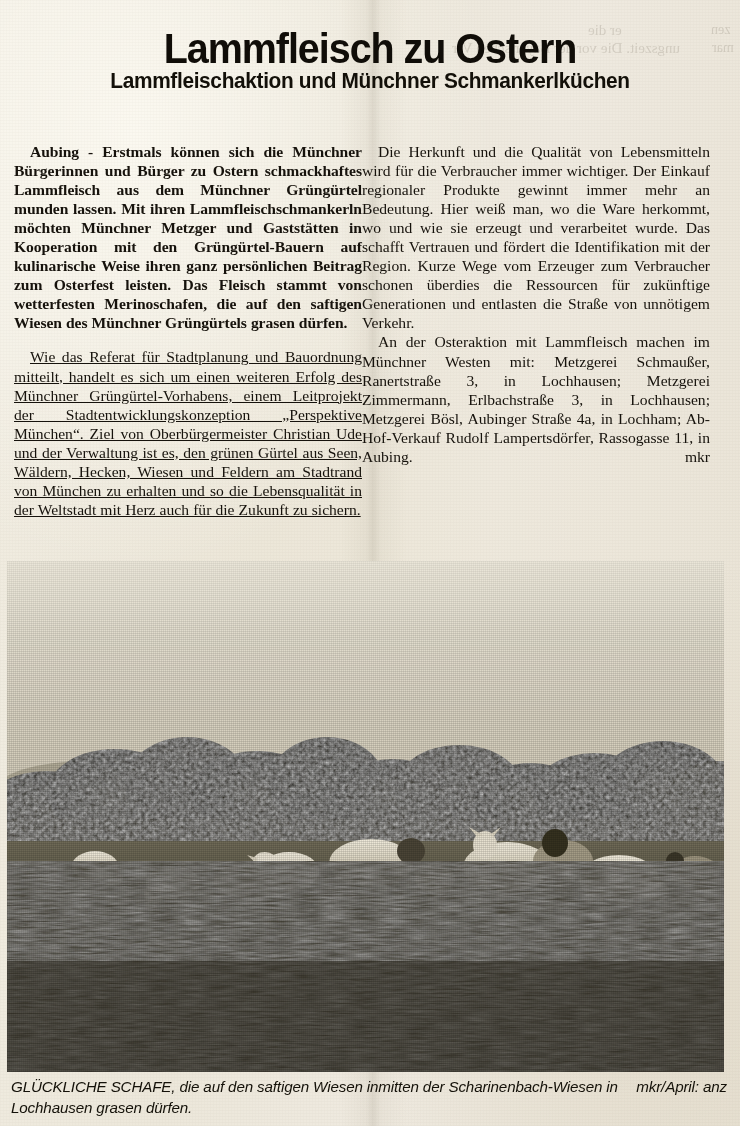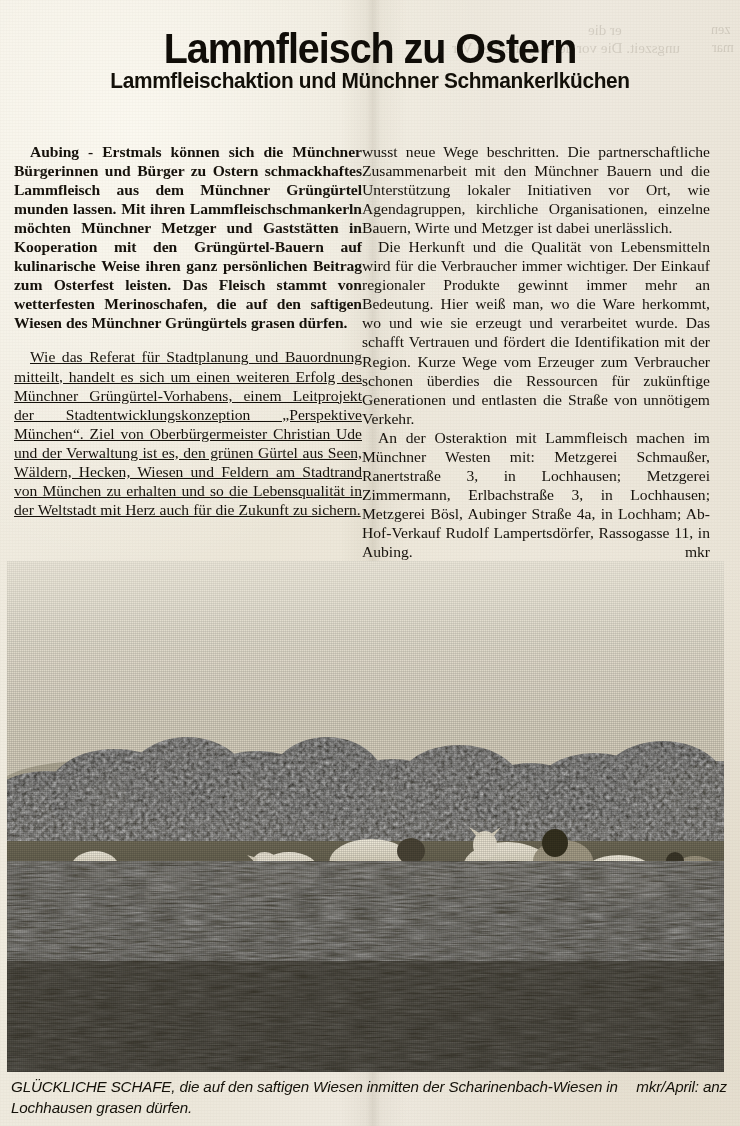--- a/index.html
+++ b/index.html
@@ -206,21 +206,20 @@
     <h2 class="subheadline">Lammfleischaktion und Münchner Schmankerlküchen</h2>
 
     <div class="columns">
 
       <div class="col">
         <p class="lead">Aubing - Erstmals können sich die Münchner Bürgerinnen und Bürger zu Ostern schmackhaftes Lammfleisch aus dem Münchner Grüngürtel munden lassen. Mit ihren Lammfleischschmankerln möchten Münchner Metzger und Gaststätten in Kooperation mit den Grüngürtel-Bauern auf kulinarische Weise ihren ganz persönlichen Beitrag zum Osterfest leisten. Das Fleisch stammt von wetterfesten Merinoschafen, die auf den saftigen Wiesen des Münchner Grüngürtels grasen dürfen.</p>
         <p class="gap">Wie das Referat für Stadtplanung und Bauordnung mitteilt, handelt es sich um einen weiteren Erfolg des Münchner Grüngürtel-Vorhabens, einem Leitprojekt der Stadtentwicklungskonzeption „Perspektive München“. Ziel von Oberbürgermeister Christian Ude und der Verwaltung ist es, den grünen Gürtel aus Seen, Wäldern, Hecken, Wiesen und Feldern am Stadtrand von München zu erhalten und so die Lebensqualität in der Weltstadt mit Herz auch für die Zukunft zu sichern.</p>
       </div>
 
       <div class="col">
-        <p style="text-indent:0;">wusst neue Wege beschritten. Die partnerschaftliche Zusammenarbeit mit den Münchner Bauern und die Unterstützung lokaler Initiativen vor Ort, wie Agendagruppen, kirchliche Organisationen, einzelne Bauern, Wirte und Metzger ist dabei unerlässlich.</p>
         <p>Die Herkunft und die Qualität von Lebensmitteln wird für die Verbraucher immer wichtiger. Der Einkauf regionaler Produkte gewinnt immer mehr an Bedeutung. Hier weiß man, wo die Ware herkommt, wo und wie sie erzeugt und verarbeitet wurde. Das schafft Vertrauen und fördert die Identifikation mit der Region. Kurze Wege vom Erzeuger zum Verbraucher schonen überdies die Ressourcen für zukünftige Generationen und entlasten die Straße von unnötigem Verkehr.</p>
         <p><span>An der Osteraktion mit Lammfleisch machen im Münchner Westen mit: Metzgerei Schmaußer, Ranertstraße 3, in Lochhausen; Metzgerei Zimmermann, Erlbachstraße 3, in Lochhausen; Metzgerei Bösl, Aubinger Straße 4a, in Lochham; Ab-Hof-Verkauf Rudolf Lampertsdörfer, Rassogasse 11, in Aubing.</span><span class="sig">mkr</span></p>
       </div>
 
     </div>
 
     <div class="photo-wrap">
       <svg width="717" height="511" viewBox="0 0 717 511" preserveAspectRatio="none">
         <defs>
           <linearGradient id="skyGrad" x1="0" y1="0" x2="0" y2="1">

